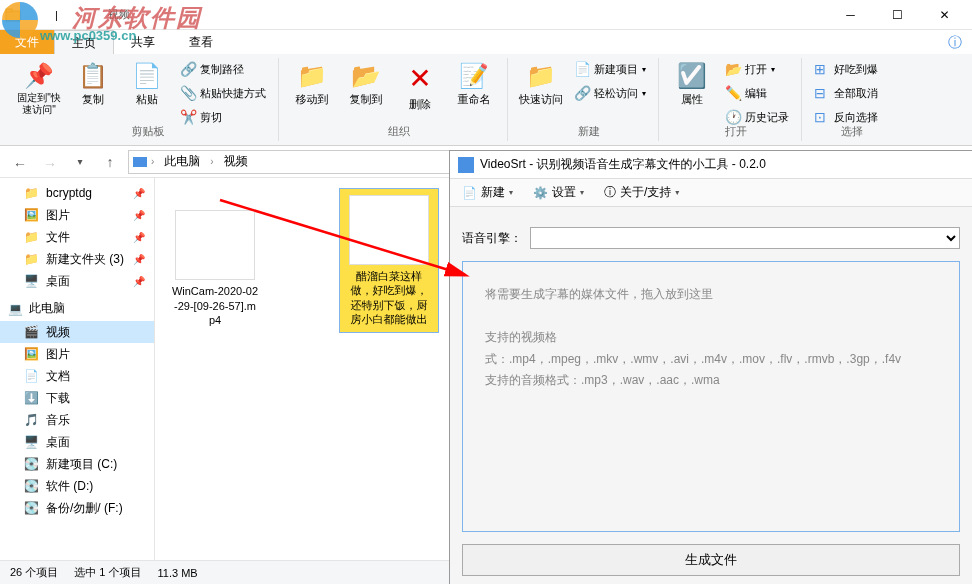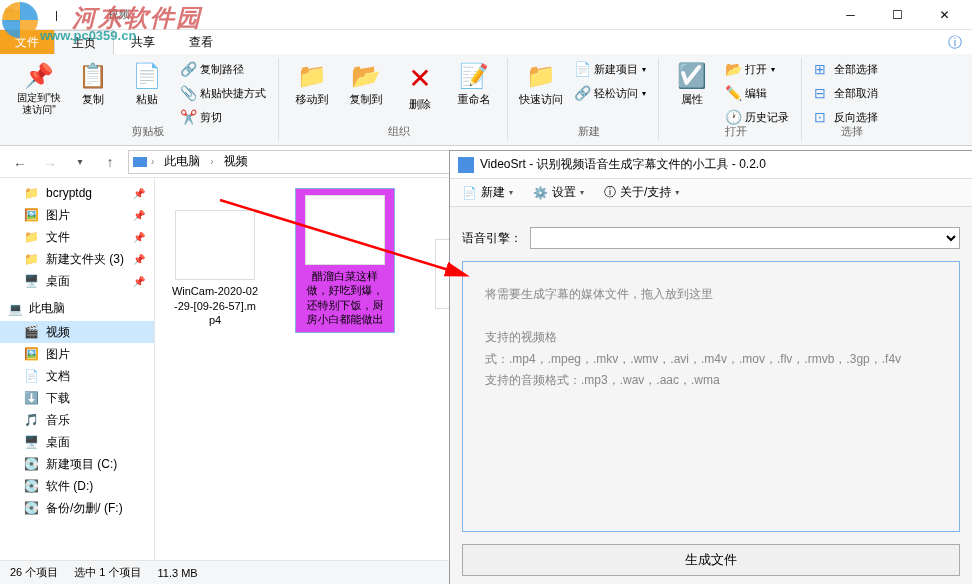--- a/index.html
+++ b/index.html
@@ -47,21 +47,21 @@
     .sidebar-item { height: 22px; display: flex; align-items: center; padding: 0 8px; gap: 6px; font-size: 12px; cursor: pointer; }
     .sidebar-item .pin { margin-left: auto; color: #888; font-size: 10px; }
     .sidebar-item.active { background: #cce8ff; }
     .sidebar-item .icon { width: 16px; text-align: center; }
     .sidebar-section { margin-bottom: 4px; }
     .sidebar-header { font-size: 12px; padding: 4px 8px; display: flex; align-items: center; gap: 6px; cursor: pointer; }
     .sidebar-indent { padding-left: 24px; }
     
     .file-area { flex: 1; padding: 10px; display: flex; flex-wrap: wrap; align-content: flex-start; gap: 20px 30px; }
     .file-item { width: 100px; display: flex; flex-direction: column; align-items: center; cursor: pointer; padding: 6px; text-align: center; justify-content: flex-end; }
-    .file-item.selected { background: #d946ef; border: 1px solid #7eb4ea; }
+    .file-item.selected { background: #fde047; border: 1px solid #7eb4ea; margin-left: 44px; }
     .file-thumb { width: 80px; height: 70px; background: #fff; border: 1px solid #ddd; margin-bottom: 4px; display: flex; align-items: center; justify-content: center; font-size: 11px; color: #888; position: relative; }
     .file-thumb.video::before, .file-thumb.video::after { content: ""; position: absolute; width: 12px; top: 0; bottom: 0; background: repeating-linear-gradient(#333 0 6px, #fff 6px 12px); }
     .file-thumb.video::before { left: -12px; }
     .file-thumb.video::after { right: -12px; }
     .file-name { font-size: 11px; word-break: break-all; line-height: 1.3; }
     
     
     .status-bar { height: 24px; border-top: 1px solid #e5e5e5; display: flex; align-items: center; padding: 0 10px; font-size: 11px; gap: 16px; background: #f5f6f7; position: absolute; bottom: 0; left: 0; right: 0; }
     
     
@@ -223,21 +223,21 @@
       </div>
     </div>
     <div class="ribbon-group-label">打开</div>
   </div>
 
   <div class="ribbon-group">
     <div class="ribbon-items">
       <div class="ribbon-small-btns">
         <div class="ribbon-small-btn">
             <span class="icon" style="color:#4a90e2">⊞</span>
-            <span>全部选择</span>
+            <span>好吃到爆</span>
           </div>
         <div class="ribbon-small-btn">
             <span class="icon" style="color:#4a90e2">⊟</span>
             <span>全部取消</span>
           </div>
         <div class="ribbon-small-btn">
             <span class="icon" style="color:#4a90e2">⊡</span>
             <span>反向选择</span>
           </div>
       </div>

